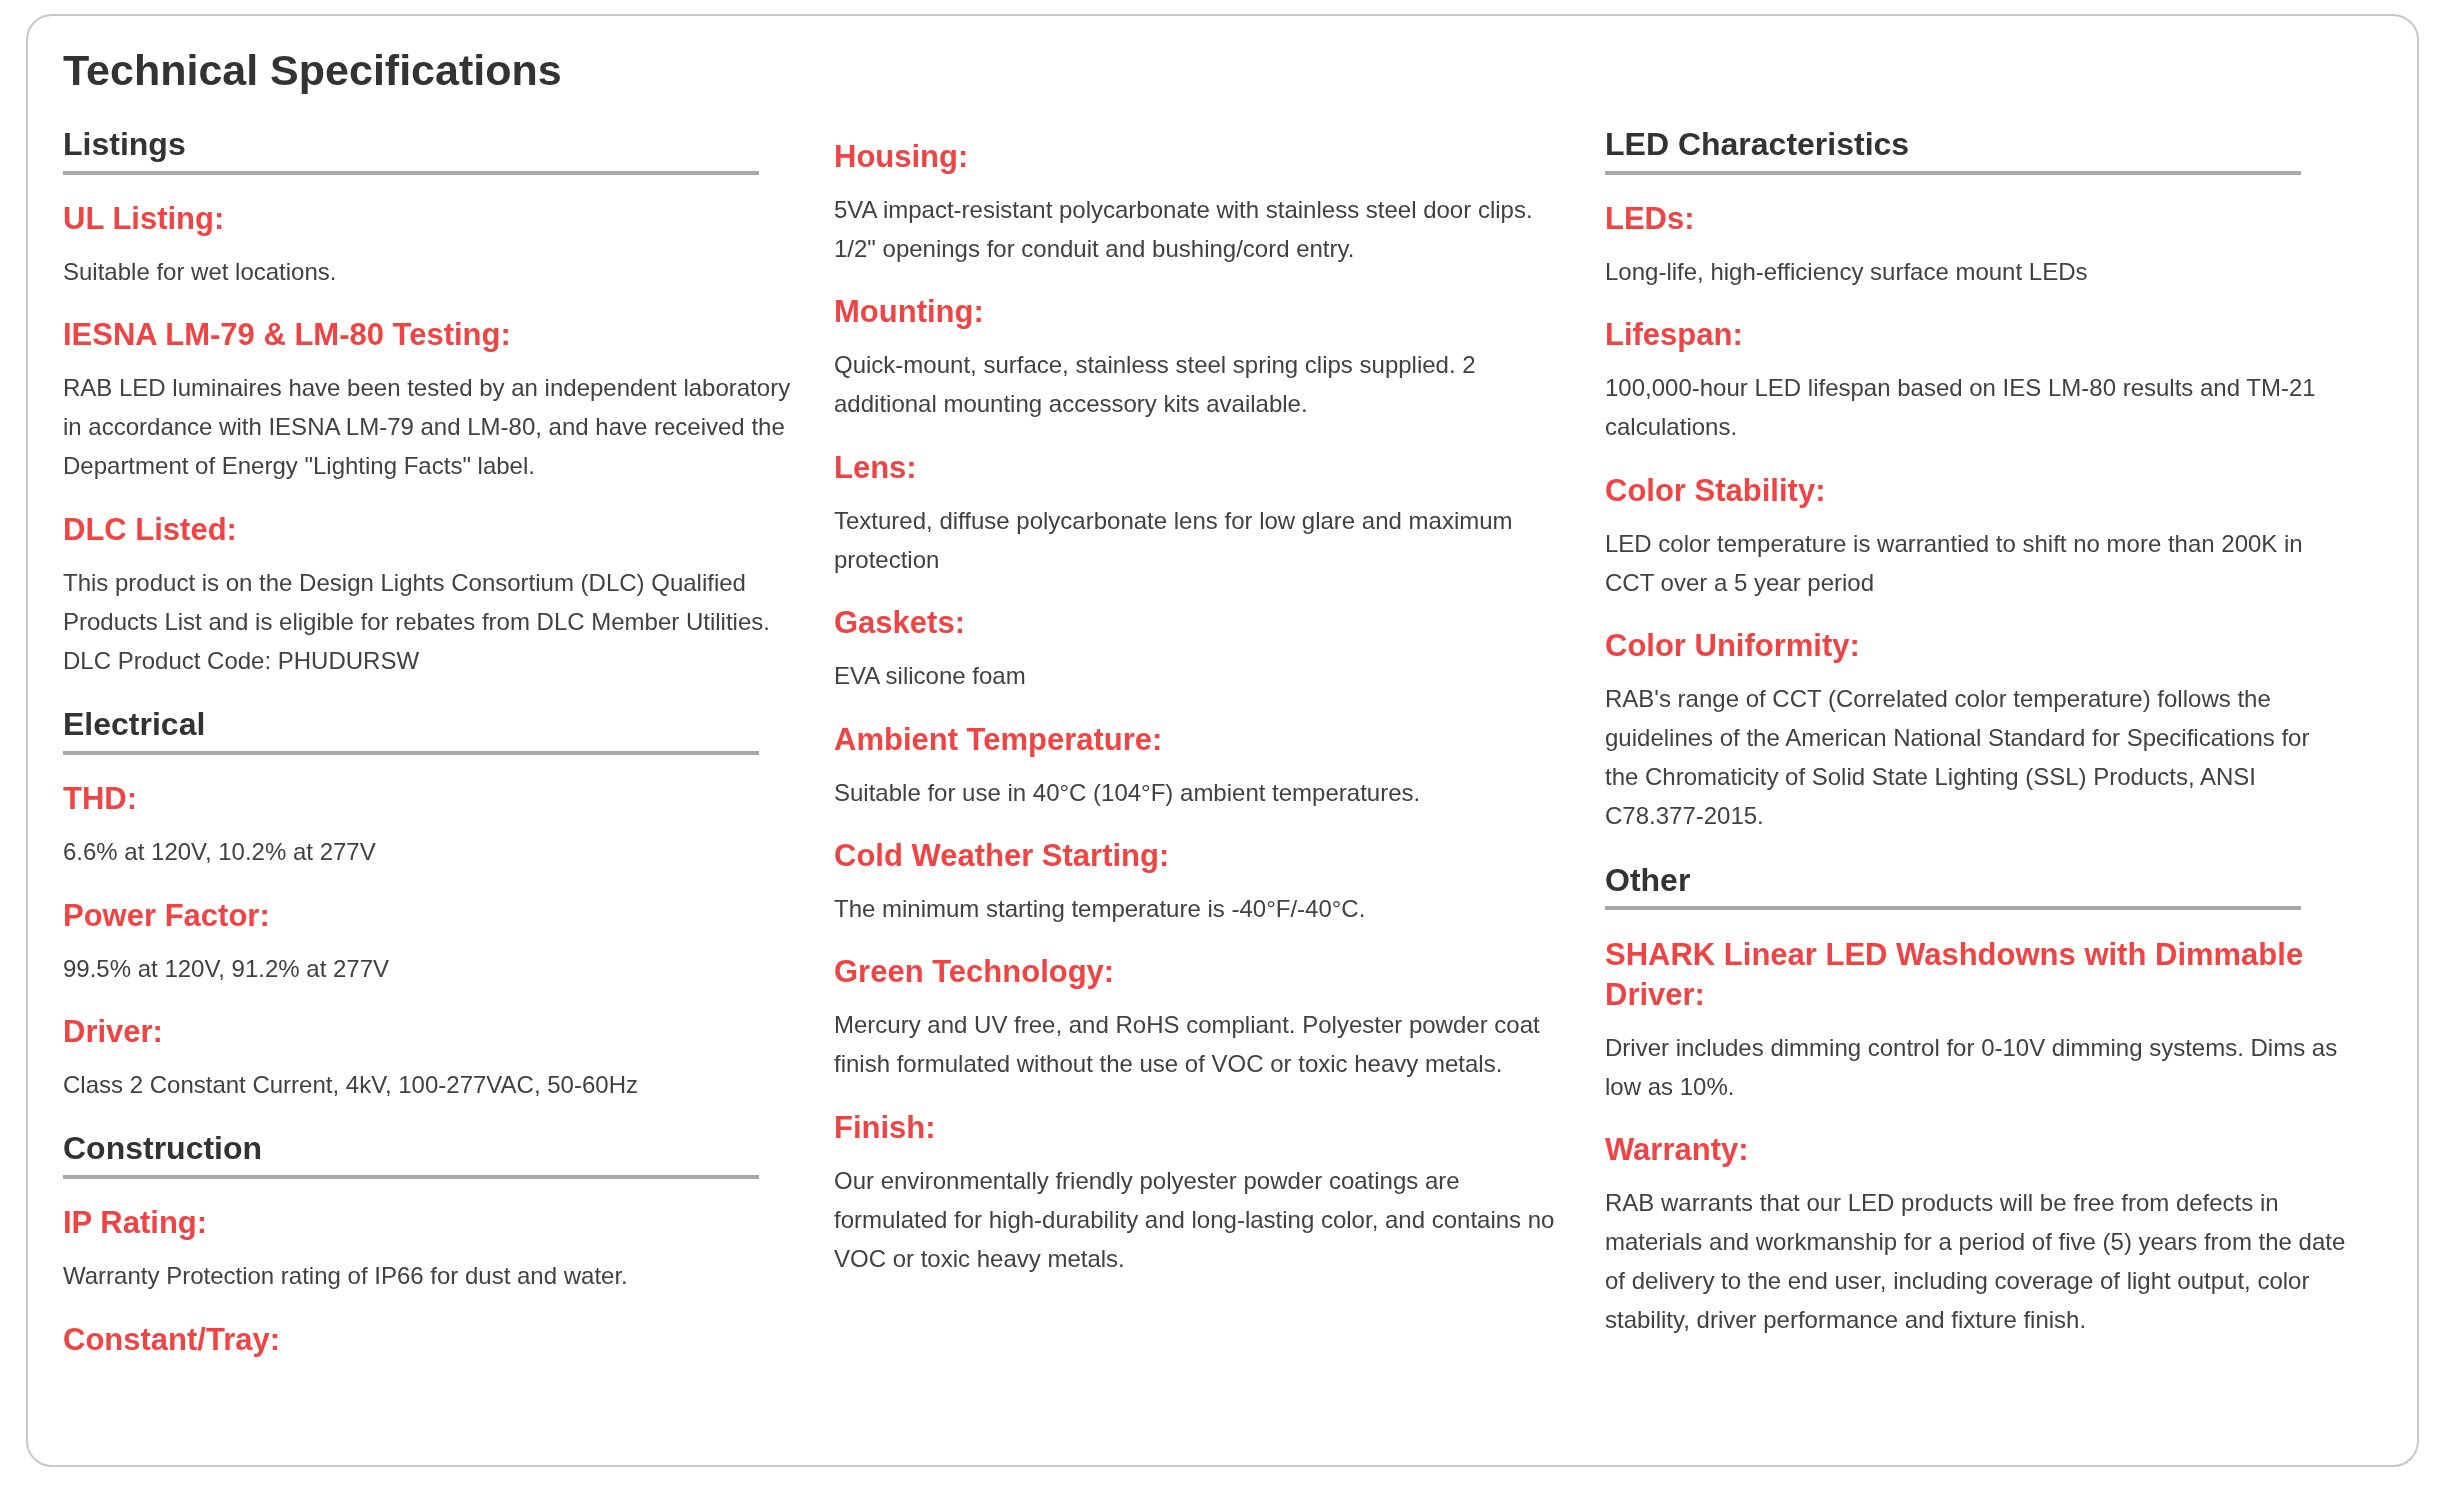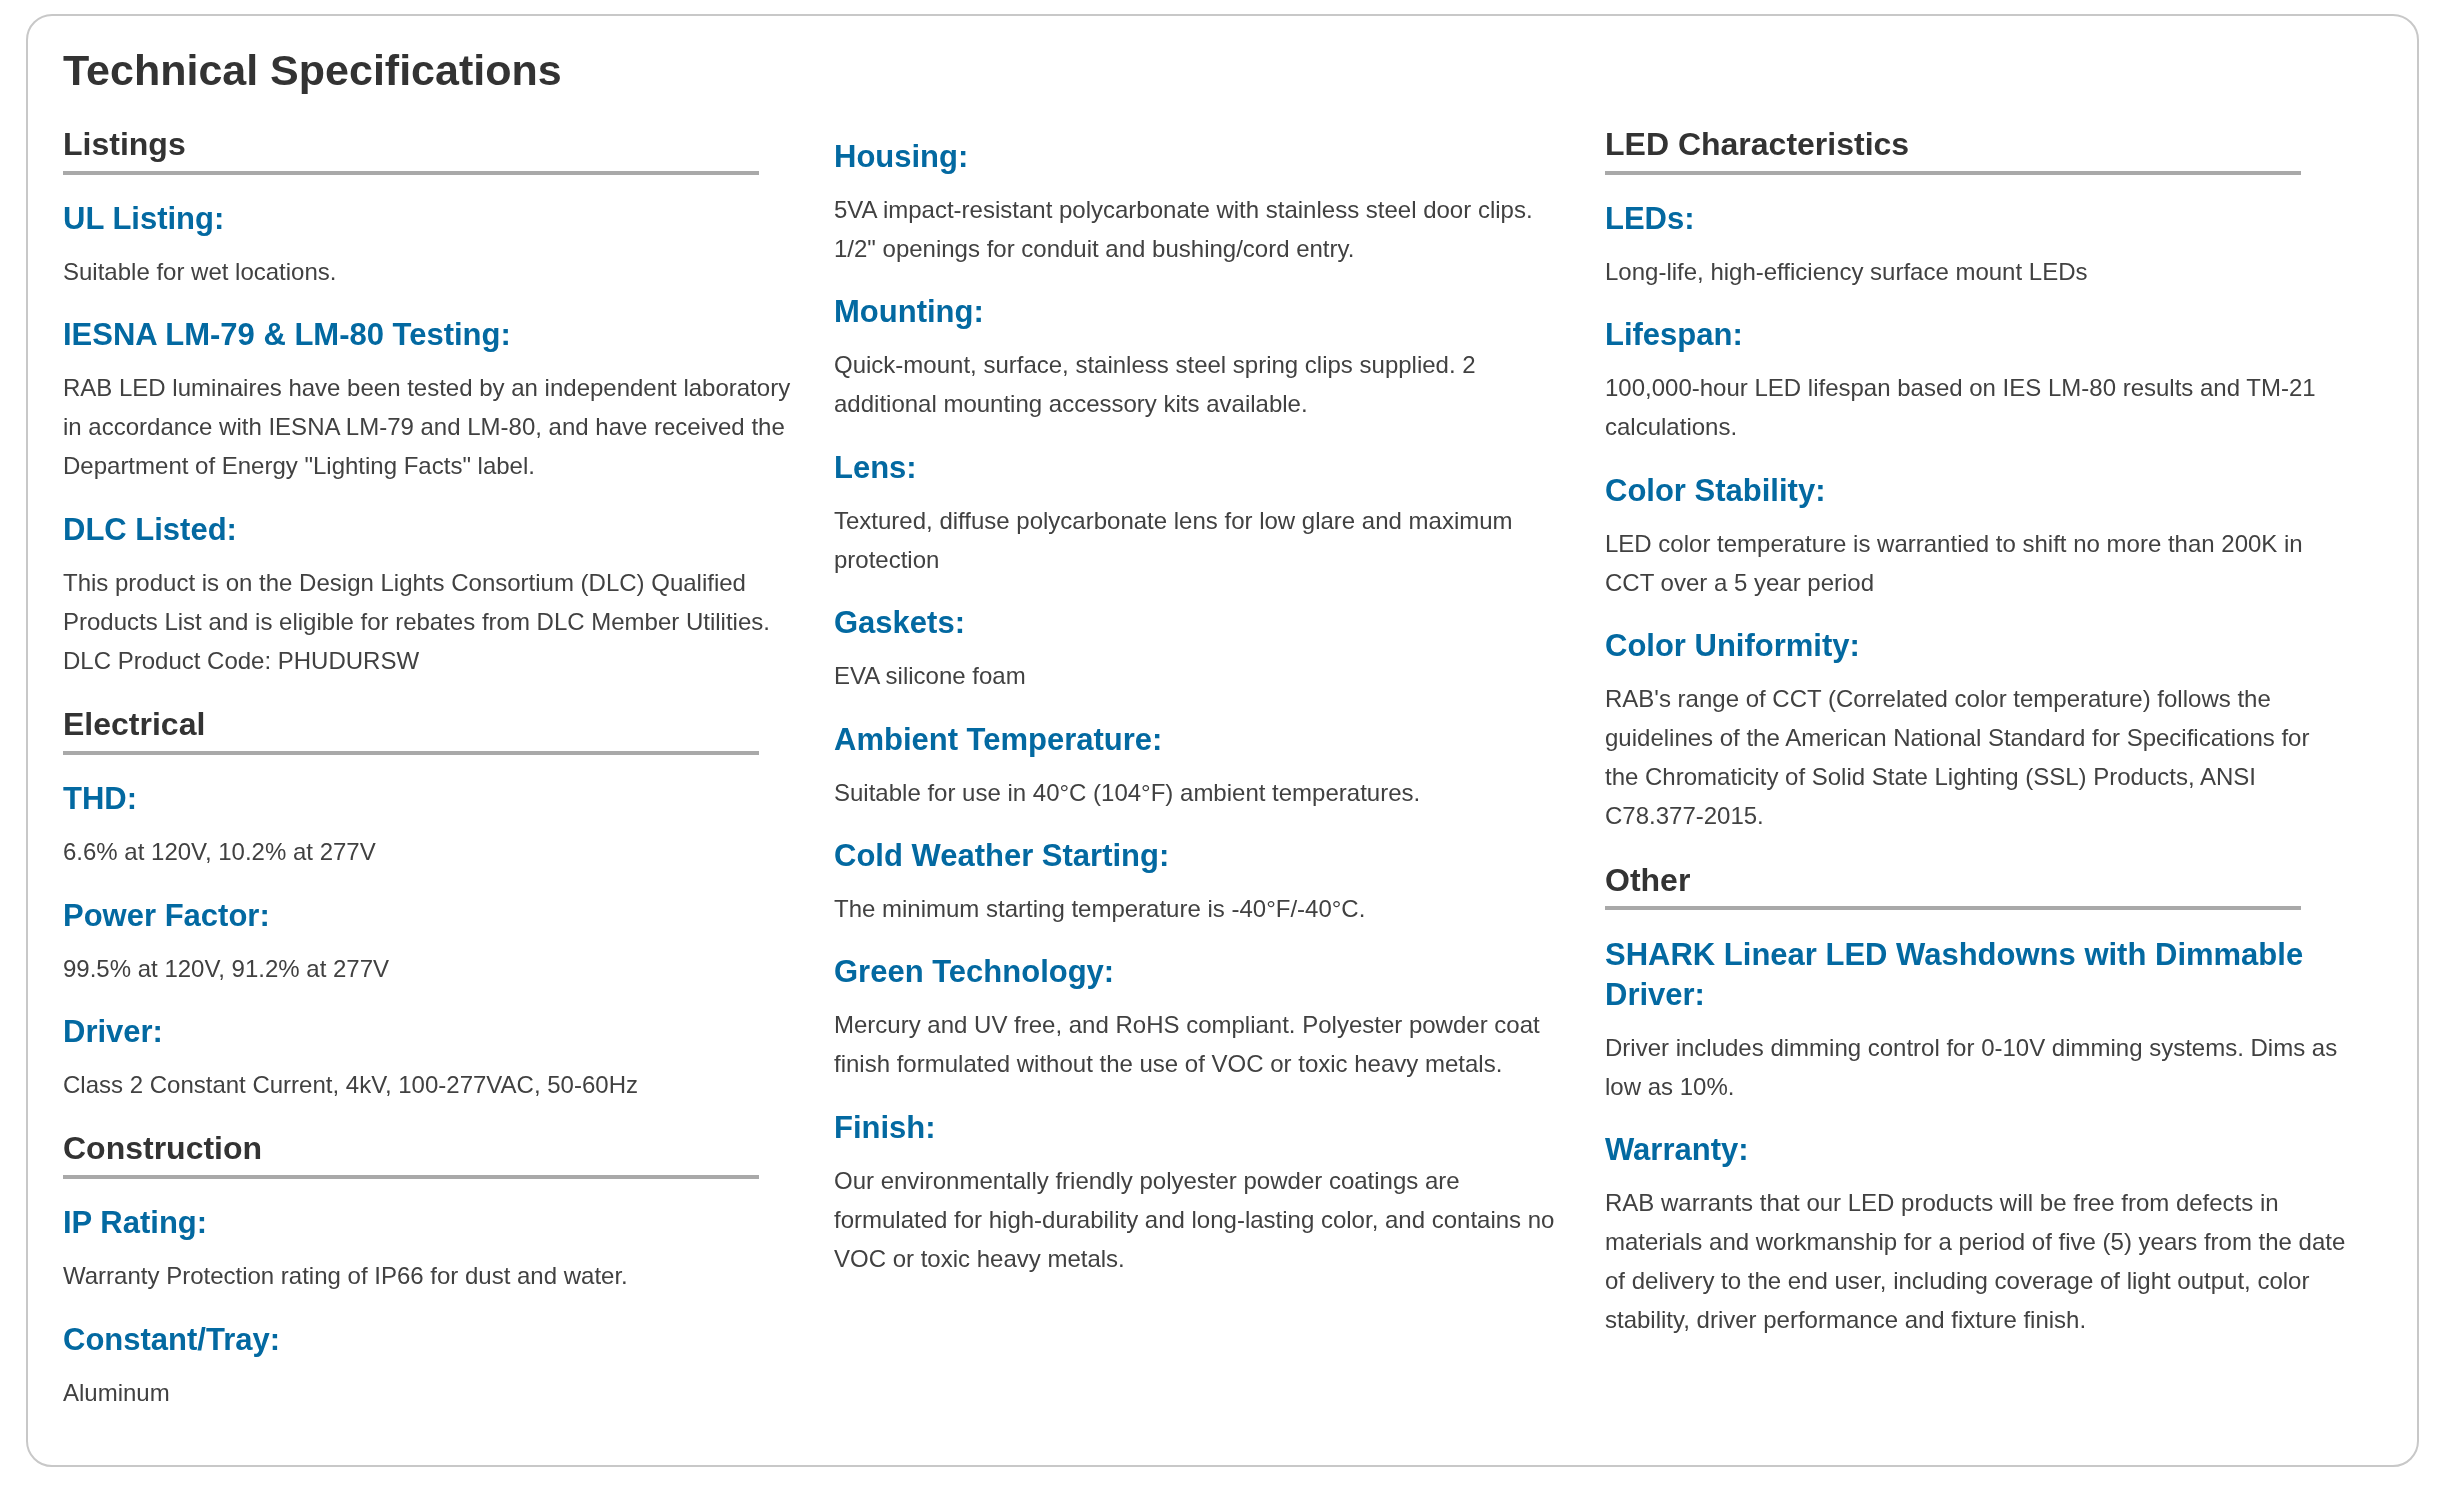--- a/index.html
+++ b/index.html
@@ -45,21 +45,21 @@
     font-weight: bold;
     color: #333333;
     margin: 24.4px 45px 0 0;
     padding-bottom: 5.6px;
     border-bottom: 4.7px solid #a9a9a9;
   }
   h3.spec-label {
     font-size: 31px;
     line-height: 40px;
     font-weight: bold;
-    color: #0369a1;
+    color: #ef4444;
     margin: 24.4px 0 0 0;
   }
   .block:first-child h2.section-heading,
   .block:first-child h3.spec-label { margin-top: 0; }
 
   p.spec-text {
     font-size: 24px;
     line-height: 39px;
     color: #414141;
     margin: 13px 0 0 0;
@@ -108,21 +108,20 @@
       </div>
       <div class="block">
         <h2 class="section-heading">Construction</h2>
       </div>
       <div class="block">
         <h3 class="spec-label">IP Rating:</h3>
         <p class="spec-text">Warranty Protection rating of IP66 for dust and water.</p>
       </div>
       <div class="block">
         <h3 class="spec-label">Constant/Tray:</h3>
-        <p class="spec-text">Aluminum</p>
       </div>
     </div>
 
     <div class="col col-offset">
       <div class="block">
         <h3 class="spec-label">Housing:</h3>
         <p class="spec-text">5VA impact-resistant polycarbonate with stainless steel door clips. 1/2" openings for conduit and bushing/cord entry.</p>
       </div>
       <div class="block">
         <h3 class="spec-label">Mounting:</h3>

